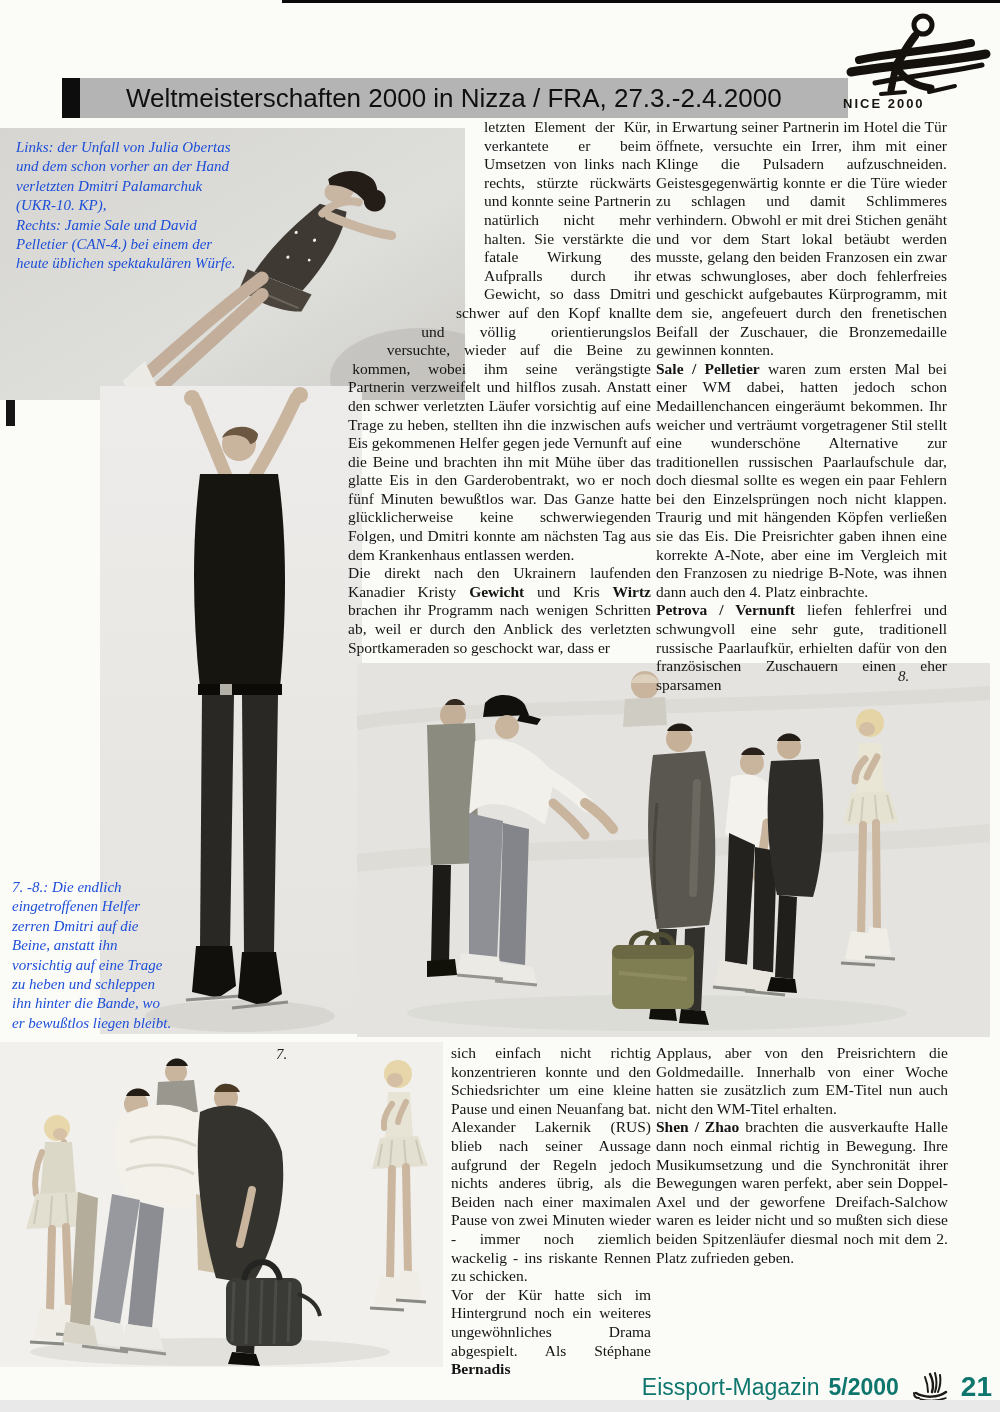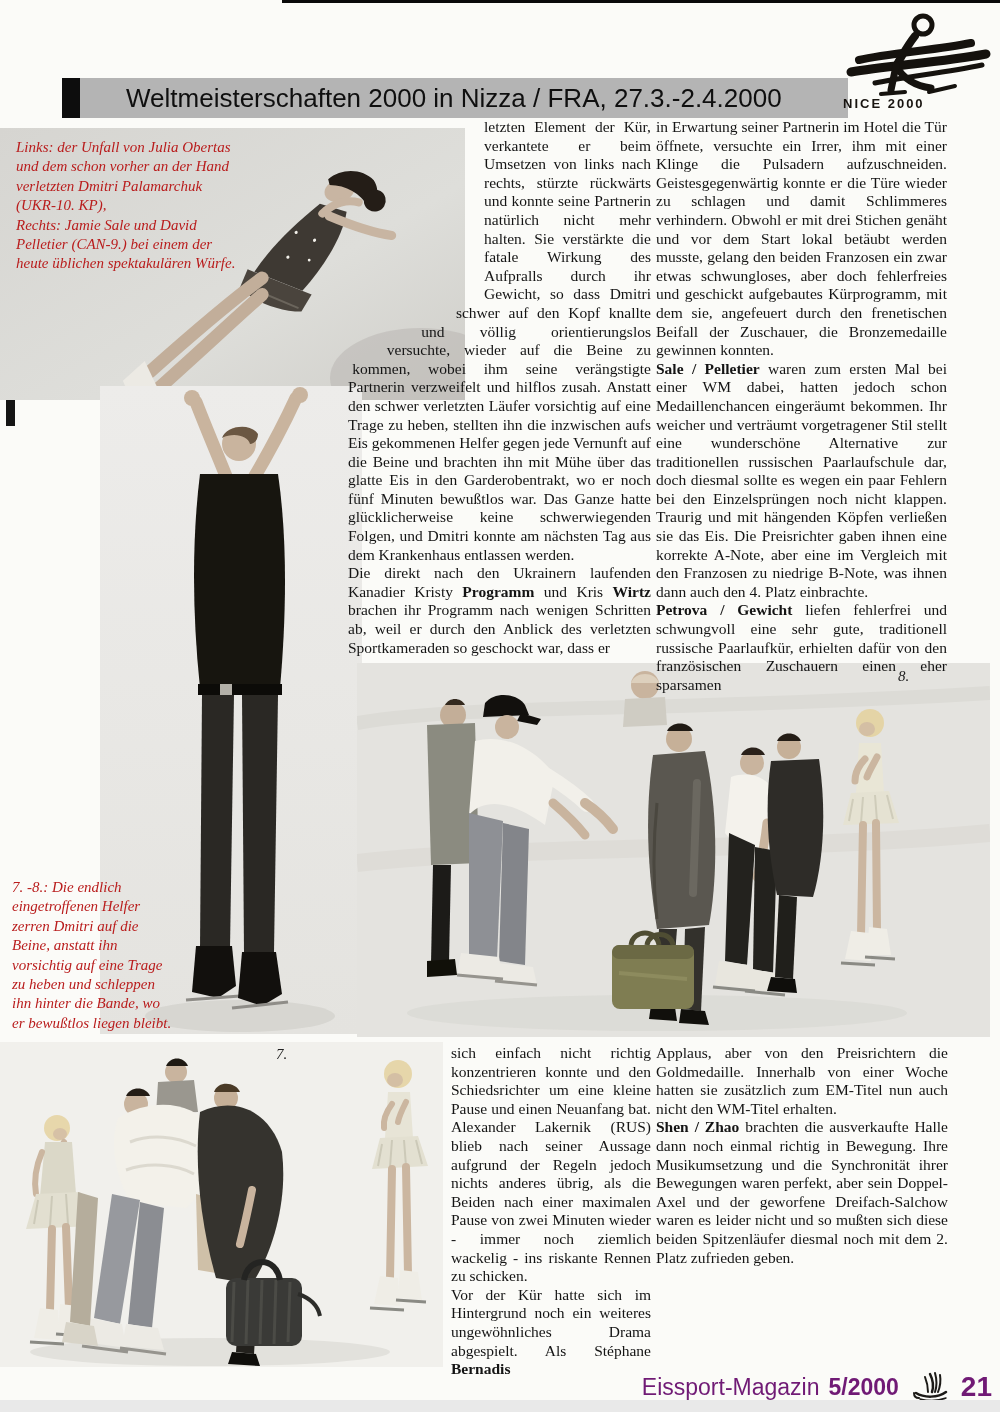--- a/index.html
+++ b/index.html
@@ -25,38 +25,38 @@
   .photo1{left:0;top:128px;width:465px;height:272px;}
   .photo2{left:100px;top:386px;width:262px;height:648px;}
   .photo3{left:357px;top:663px;width:633px;height:374px;}
   .photo4{left:0;top:1042px;width:443px;height:325px;}
 
   .photo-num{font-style:italic;font-size:15px;color:#222;}
   .num8{left:898px;top:668px;}
   .num7{left:276px;top:1046px;}
 
   
-  .caption{font-style:italic;font-size:15px;line-height:19.4px;color:#b91c1c;text-align:left;}
+  .caption{font-style:italic;font-size:15px;line-height:19.4px;color:#1d4ed8;text-align:left;}
   .cap1{left:16px;top:138px;width:224px;}
   .cap2{left:12px;top:878px;width:162px;}
 
   
   .col{font-size:15.5px;line-height:18.6px;text-align:justify;}
   .col p{margin:0;}
   .col1{left:348px;top:118px;width:303px;height:548px;}
   .col2{left:656px;top:118px;width:291px;height:548px;}
   .colA{left:451px;top:1044px;width:200px;height:320px;}
   .colB{left:656px;top:1044px;width:292px;height:320px;}
   .wrap-spacer{float:left;width:136px;height:244px;
                shape-outside:polygon(0 0,100% 0,100% 70%,0 100%);}
 
   
   .footer{left:600px;top:1366px;width:392px;height:42px;display:flex;align-items:center;
           justify-content:flex-end;gap:9px;font-family:"Liberation Sans",sans-serif;
-          font-size:23px;color:#701a75;}
+          font-size:23px;color:#0f766e;}
   .footer b{font-weight:bold;}
   .footer .pagenum{font-weight:bold;font-size:28px;}
 </style>
 </head>
 <body>
 
 <div class="page">
 
   <div class="abs top-edge"></div>
 
@@ -113,21 +113,21 @@
           <path d="M108,222 L86,244 L112,238 Z" fill="#eceae4"></path>
           <path d="M88,212 L78,244" stroke="#8d8b86" stroke-width="2.5" fill="none"></path>
           <path d="M96,238 L70,252" stroke="#8d8b86" stroke-width="2.5" fill="none"></path>
         </g>
       </g>
     </svg>
   </div>
 
   <div class="abs caption cap1">
     <div>Links: der Unfall von Julia Obertas und dem schon vorher an der Hand verletzten Dmitri Palamarchuk (UKR-10. KP),</div>
-    <div>Rechts: Jamie Sale und David Pelletier (CAN-9.) bei einem der heute üblichen spektakulären Würfe.</div>
+    <div>Rechts: Jamie Sale und David Pelletier (CAN-4.) bei einem der heute üblichen spektakulären Würfe.</div>
   </div>
 
   <div class="abs photo photo2">
     <svg width="262" height="648" viewBox="0 0 262 648">
       <defs>
         <linearGradient id="g2" x1="0" y1="0" x2="0" y2="1">
           <stop offset="0" stop-color="#edecea"></stop>
             <stop offset="1" stop-color="#e4e3df"></stop>
         </linearGradient>
       </defs>
@@ -314,27 +314,27 @@
         <path d="M400,228 L418,230 L422,258 L398,256 Z" fill="#efede6"></path>
         <path d="M370,266 L404,268 M396,258 L426,260" stroke="#8a8a84" stroke-width="3" fill="none"></path>
       </g>
     </svg>
   </div>
   <div class="abs photo-num num7">7.</div>
 
   <div class="abs col col1">
     <div class="wrap-spacer"></div>
     <p><span>letzten Element der Kür, verkantete er beim Umsetzen von links nach rechts, stürzte rückwärts und konnte seine Partnerin natürlich nicht mehr halten. Sie verstärkte die fatale Wirkung des Aufpralls durch ihr Gewicht, so dass Dmitri schwer auf den Kopf knallte und völlig orientierungslos versuchte, wieder auf die Beine zu kommen, wobei ihm seine verängstigte Partnerin verzweifelt und hilflos zusah. Anstatt den schwer verletzten Läufer vorsichtig auf eine Trage zu heben, stellten ihn die inzwischen aufs Eis gekommenen Helfer gegen jede Vernunft auf die Beine und brachten ihn mit Mühe über das glatte Eis in den Garderobentrakt, wo er noch fünf Minuten bewußtlos war. Das Ganze hatte glücklicherweise keine schwerwiegenden Folgen, und Dmitri konnte am nächsten Tag aus dem Krankenhaus entlassen werden.</span></p>
-    <p><span>Die direkt nach den Ukrainern laufenden Kanadier Kristy </span><b>Programm</b><span> und Kris </span><b>Wirtz</b><span> brachen ihr Programm nach wenigen Schritten ab, weil er durch den Anblick des verletzten Sportkameraden so geschockt war, dass er</span></p>
+    <p><span>Die direkt nach den Ukrainern laufenden Kanadier Kristy </span><b>Gewicht</b><span> und Kris </span><b>Wirtz</b><span> brachen ihr Programm nach wenigen Schritten ab, weil er durch den Anblick des verletzten Sportkameraden so geschockt war, dass er</span></p>
   </div>
 
   <div class="abs col col2">
     <p><span>in Erwartung seiner Partnerin im Hotel die Tür öffnete, versuchte ein Irrer, ihm mit einer Klinge die Pulsadern aufzuschneiden. Geistesgegenwärtig konnte er die Türe wieder zu schlagen und damit Schlimmeres verhindern. Obwohl er mit drei Stichen genäht und vor dem Start lokal betäubt werden musste, gelang den beiden Franzosen ein zwar etwas schwungloses, aber doch fehlerfreies und geschickt aufgebautes Kürprogramm, mit dem sie, angefeuert durch den frenetischen Beifall der Zuschauer, die Bronzemedaille gewinnen konnten.</span></p>
     <p><b>Sale / Pelletier</b><span> waren zum ersten Mal bei einer WM dabei, hatten jedoch schon Medaillenchancen eingeräumt bekommen. Ihr weicher und verträumt vorgetragener Stil stellt eine wunderschöne Alternative zur traditionellen russischen Paarlaufschule dar, doch diesmal sollte es wegen ein paar Fehlern bei den Einzelsprüngen noch nicht klappen. Traurig und mit hängenden Köpfen verließen sie das Eis. Die Preisrichter gaben ihnen eine korrekte A-Note, aber eine im Vergleich mit den Franzosen zu niedrige B-Note, was ihnen dann auch den 4. Platz einbrachte.</span></p>
-    <p><b>Petrova / Gewicht</b><span> liefen fehlerfrei und schwungvoll eine sehr gute, traditionell russische Paarlaufkür, erhielten dafür von den französischen Zuschauern einen eher sparsamen</span></p>
+    <p><b>Petrova / Vernunft</b><span> liefen fehlerfrei und schwungvoll eine sehr gute, traditionell russische Paarlaufkür, erhielten dafür von den französischen Zuschauern einen eher sparsamen</span></p>
   </div>
 
   <div class="abs col colA">
     <p><span>sich einfach nicht richtig konzentrieren konnte und den Schiedsrichter um eine kleine Pause und einen Neuanfang bat. Alexander Lakernik (RUS) blieb nach seiner Aussage aufgrund der Regeln jedoch nichts anderes übrig, als die Beiden nach einer maximalen Pause von zwei Minuten wieder - immer noch ziemlich wackelig - ins riskante Rennen zu schicken.</span></p>
     <p><span>Vor der Kür hatte sich im Hintergrund noch ein weiteres ungewöhnliches Drama abgespielt. Als Stéphane </span><b>Bernadis</b></p>
   </div>
 
   <div class="abs col colB">
     <p><span>Applaus, aber von den Preisrichtern die Goldmedaille. Innerhalb von einer Woche hatten sie zusätzlich zum EM-Titel nun auch nicht den WM-Titel erhalten.</span></p>
     <p><b>Shen / Zhao</b><span> brachten die ausverkaufte Halle dann noch einmal richtig in Bewegung. Ihre Musikumsetzung und die Synchronität ihrer Bewegungen waren perfekt, aber sein Doppel-Axel und der geworfene Dreifach-Salchow waren es leider nicht und so mußten sich diese beiden Spitzenläufer diesmal noch mit dem 2. Platz zufrieden geben.</span></p>

